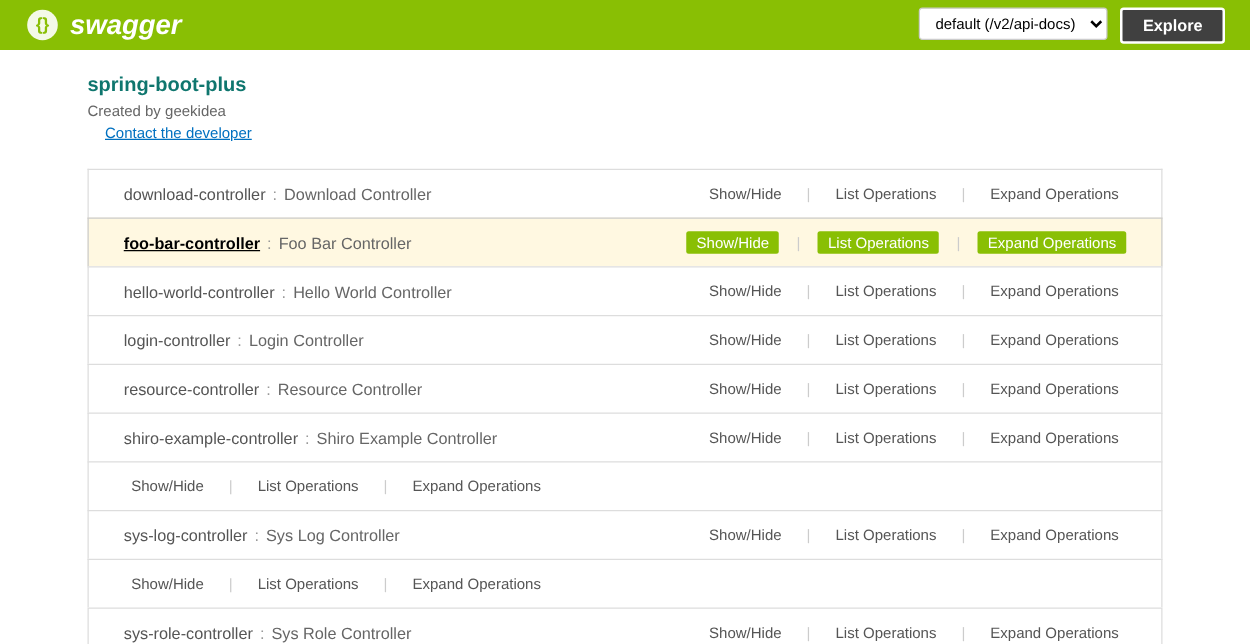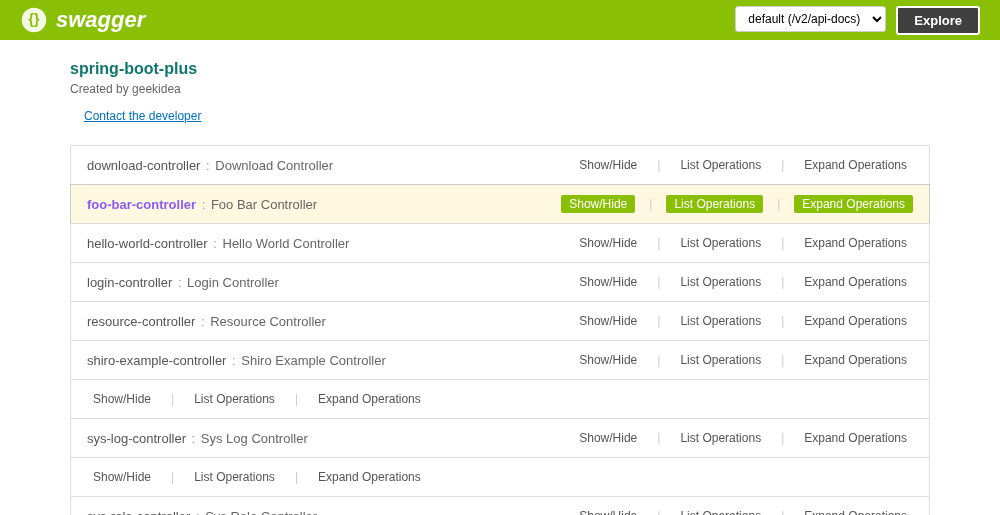--- a/index.html
+++ b/index.html
@@ -63,60 +63,61 @@
     .app-title {
       font-size: 16px;
       font-weight: bold;
       color: #0f766e;
       margin-bottom: 4px;
     }
 
     .created-by {
       color: #666;
       font-size: 12px;
-      margin-bottom: 12px;
+      margin-bottom: 2px;
     }
 
     .contact-link {
       color: #0070c0;
       font-size: 12px;
       text-decoration: underline;
       cursor: pointer;
       margin-left: 14px;
     }
 
     
     .controllers-list {
       margin-top: 22px;
     }
 
     .controller-row {
       display: flex;
       align-items: center;
-      padding: 10px 16px;
+      padding: 10px 28px;
       border: 1px solid #ddd;
       border-bottom: none;
       background: #fff;
     }
     .controller-row:last-child {
       border-bottom: 1px solid #ddd;
     }
     .controller-row.active {
       background: #fff8e1;
       border-color: #ccc;
     }
 
     .controller-name {
       flex: 1;
       color: #666;
       font-size: 13px;
     }
     .controller-name.bold-name .ctrl-id {
       font-weight: bold;
-      color: #8b5cf6;
+      color: #000000;
+      text-decoration: underline;
     }
     .ctrl-id {
       color: #555;
     }
     .ctrl-sep {
       color: #999;
       margin: 0 2px;
     }
     .ctrl-label {
       color: #666;

